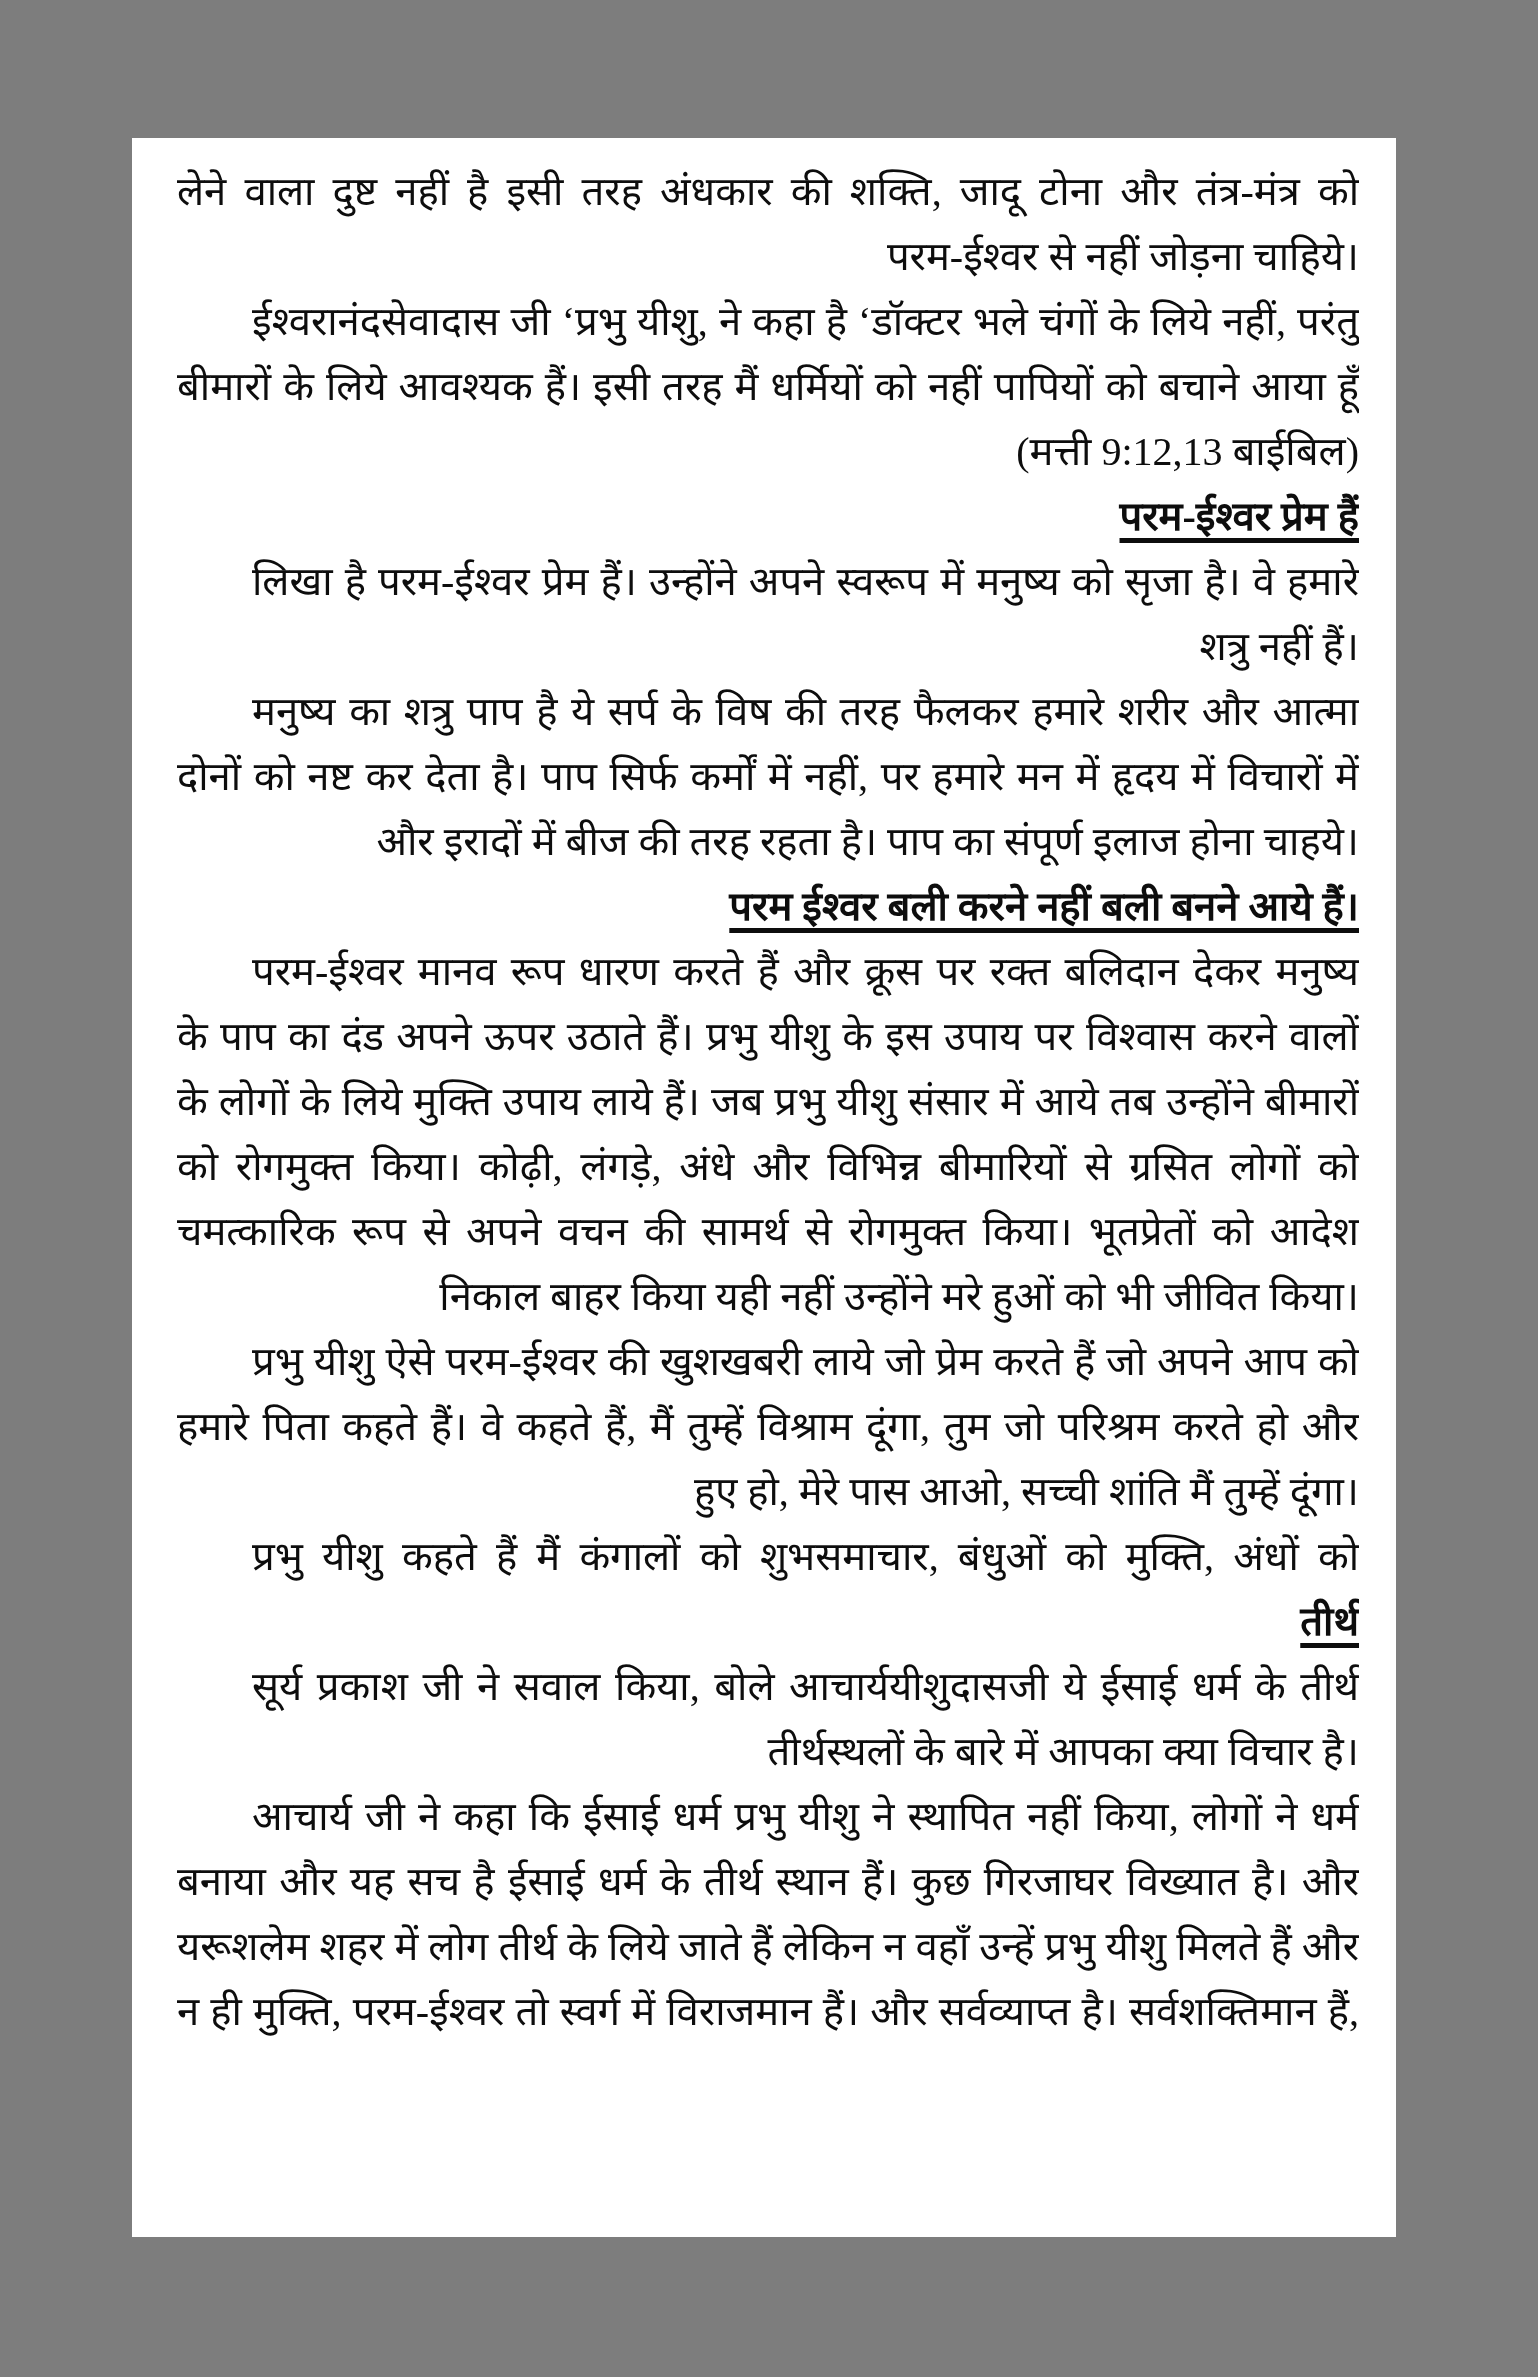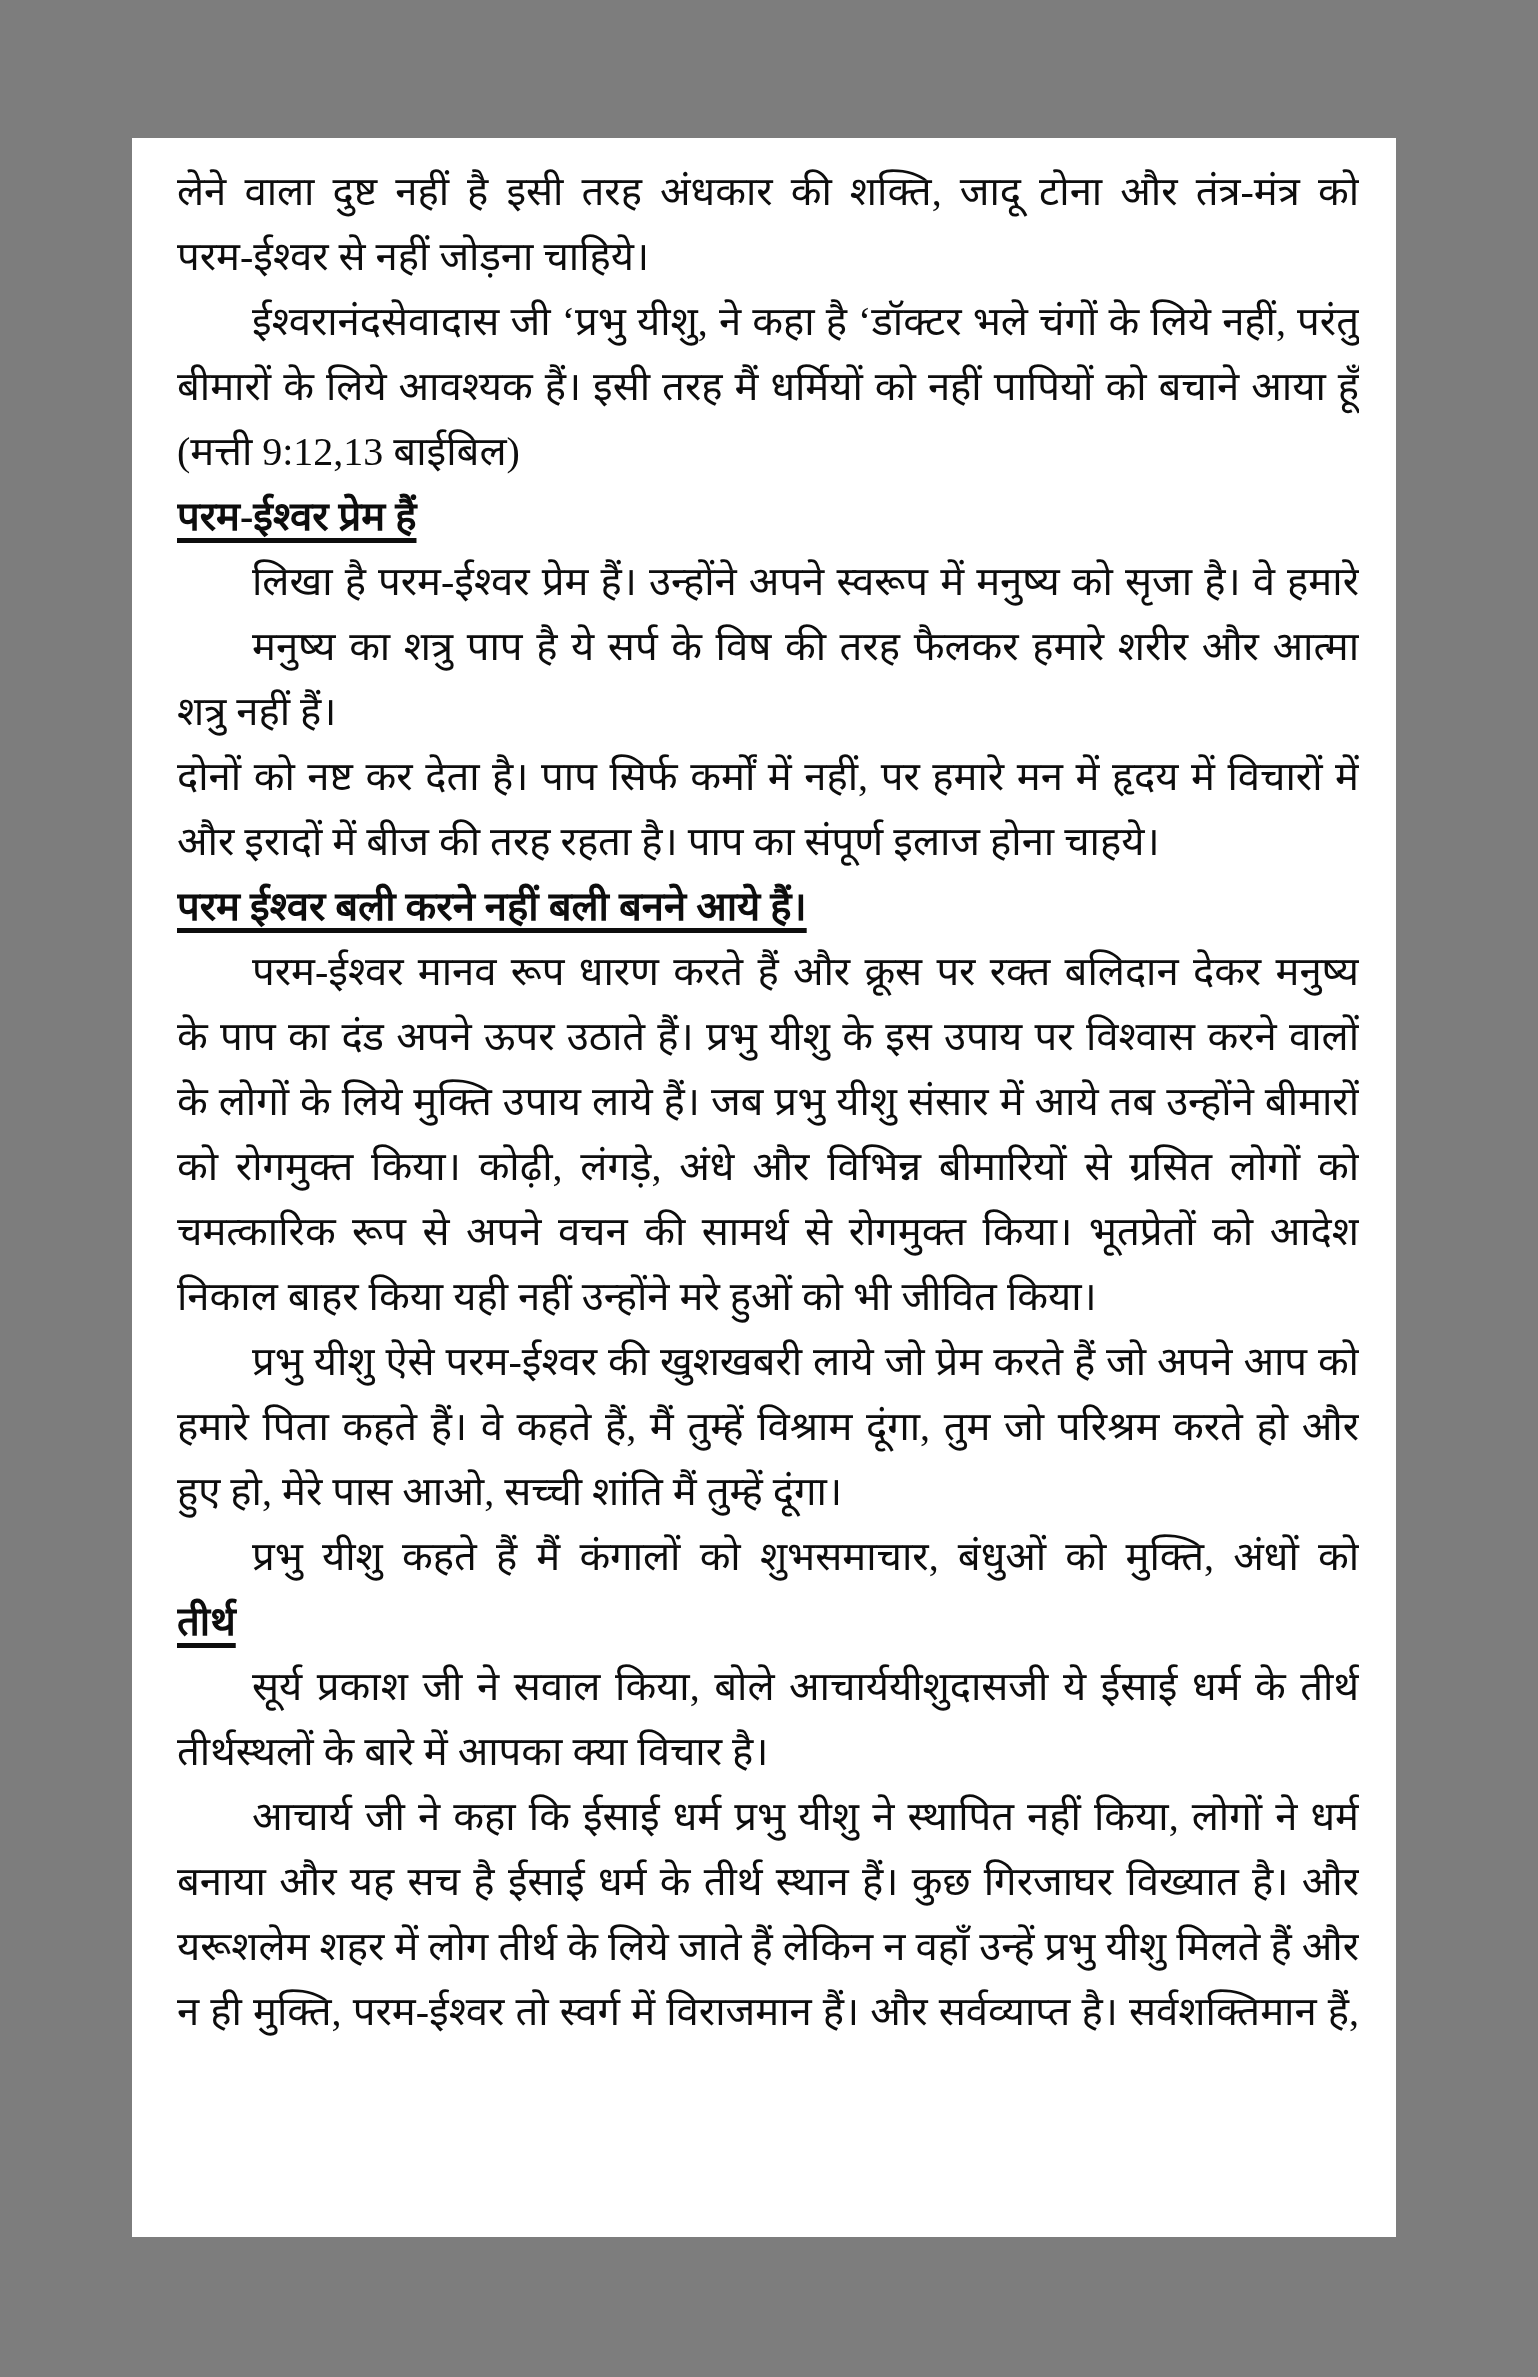--- a/index.html
+++ b/index.html
@@ -18,21 +18,21 @@
   .content{
     position:absolute;left:45px;top:20.5px;
     width:1182px;
     color:#0d0d0d;
   }
   .line{
     height:65px;
     line-height:65px;
     font-size:40px;
     overflow:hidden;
-    text-align:left;
+    text-align:right;
     white-space:normal;
   }
   .line.in{text-indent:75px;}
   .line.j{text-align:justify;text-align-last:justify;}
   .line.j::after{content:"";display:inline-block;width:100%;}
   .line.h{
     font-weight:bold;
     text-decoration:underline;
     text-decoration-thickness:4.7px;
     text-underline-offset:7.5px;
@@ -45,22 +45,22 @@
 <div class="canvas">
   <div class="page" style="background: rgb(255, 255, 255);">
     <div class="content" style="color: rgb(13, 13, 13);">
         <div class="line j">लेने वाला दुष्ट नहीं है इसी तरह अंधकार की शक्ति, जादू टोना और तंत्र-मंत्र को</div>
         <div class="line">परम-ईश्वर से नहीं जोड़ना चाहिये।</div>
         <div class="line j in">ईश्वरानंदसेवादास जी ‘प्रभु यीशु, ने कहा है ‘डॉक्टर भले चंगों के लिये नहीं, परंतु</div>
         <div class="line j">बीमारों के लिये आवश्यक हैं। इसी तरह मैं धर्मियों को नहीं पापियों को बचाने आया हूँ</div>
         <div class="line">(मत्ती 9:12,13 बाईबिल)</div>
         <div class="line h">परम-ईश्वर प्रेम हैं</div>
         <div class="line j in">लिखा है परम-ईश्वर प्रेम हैं। उन्होंने अपने स्वरूप में मनुष्य को सृजा है। वे हमारे</div>
+        <div class="line">शत्रु नहीं हैं।</div>
         <div class="line j in">मनुष्य का शत्रु पाप है ये सर्प के विष की तरह फैलकर हमारे शरीर और आत्मा</div>
-        <div class="line">शत्रु नहीं हैं।</div>
         <div class="line j">दोनों को नष्ट कर देता है। पाप सिर्फ कर्मों में नहीं, पर हमारे मन में हृदय में विचारों में</div>
         <div class="line">और इरादों में बीज की तरह रहता है। पाप का संपूर्ण इलाज होना चाहये।</div>
         <div class="line h">परम ईश्वर बली करने नहीं बली बनने आये हैं।</div>
         <div class="line j in">परम-ईश्वर मानव रूप धारण करते हैं और क्रूस पर रक्त बलिदान देकर मनुष्य मात्र</div>
         <div class="line j">के पाप का दंड अपने ऊपर उठाते हैं। प्रभु यीशु के इस उपाय पर विश्वास करने वालों</div>
         <div class="line j">के लोगों के लिये मुक्ति उपाय लाये हैं। जब प्रभु यीशु संसार में आये तब उन्होंने बीमारों</div>
         <div class="line j">को रोगमुक्त किया। कोढ़ी, लंगड़े, अंधे और विभिन्न बीमारियों से ग्रसित लोगों को</div>
         <div class="line j">चमत्कारिक रूप से अपने वचन की सामर्थ से रोगमुक्त किया। भूतप्रेतों को आदेश देकर</div>
         <div class="line">निकाल बाहर किया यही नहीं उन्होंने मरे हुओं को भी जीवित किया।</div>
         <div class="line j in">प्रभु यीशु ऐसे परम-ईश्वर की खुशखबरी लाये जो प्रेम करते हैं जो अपने आप को</div>

